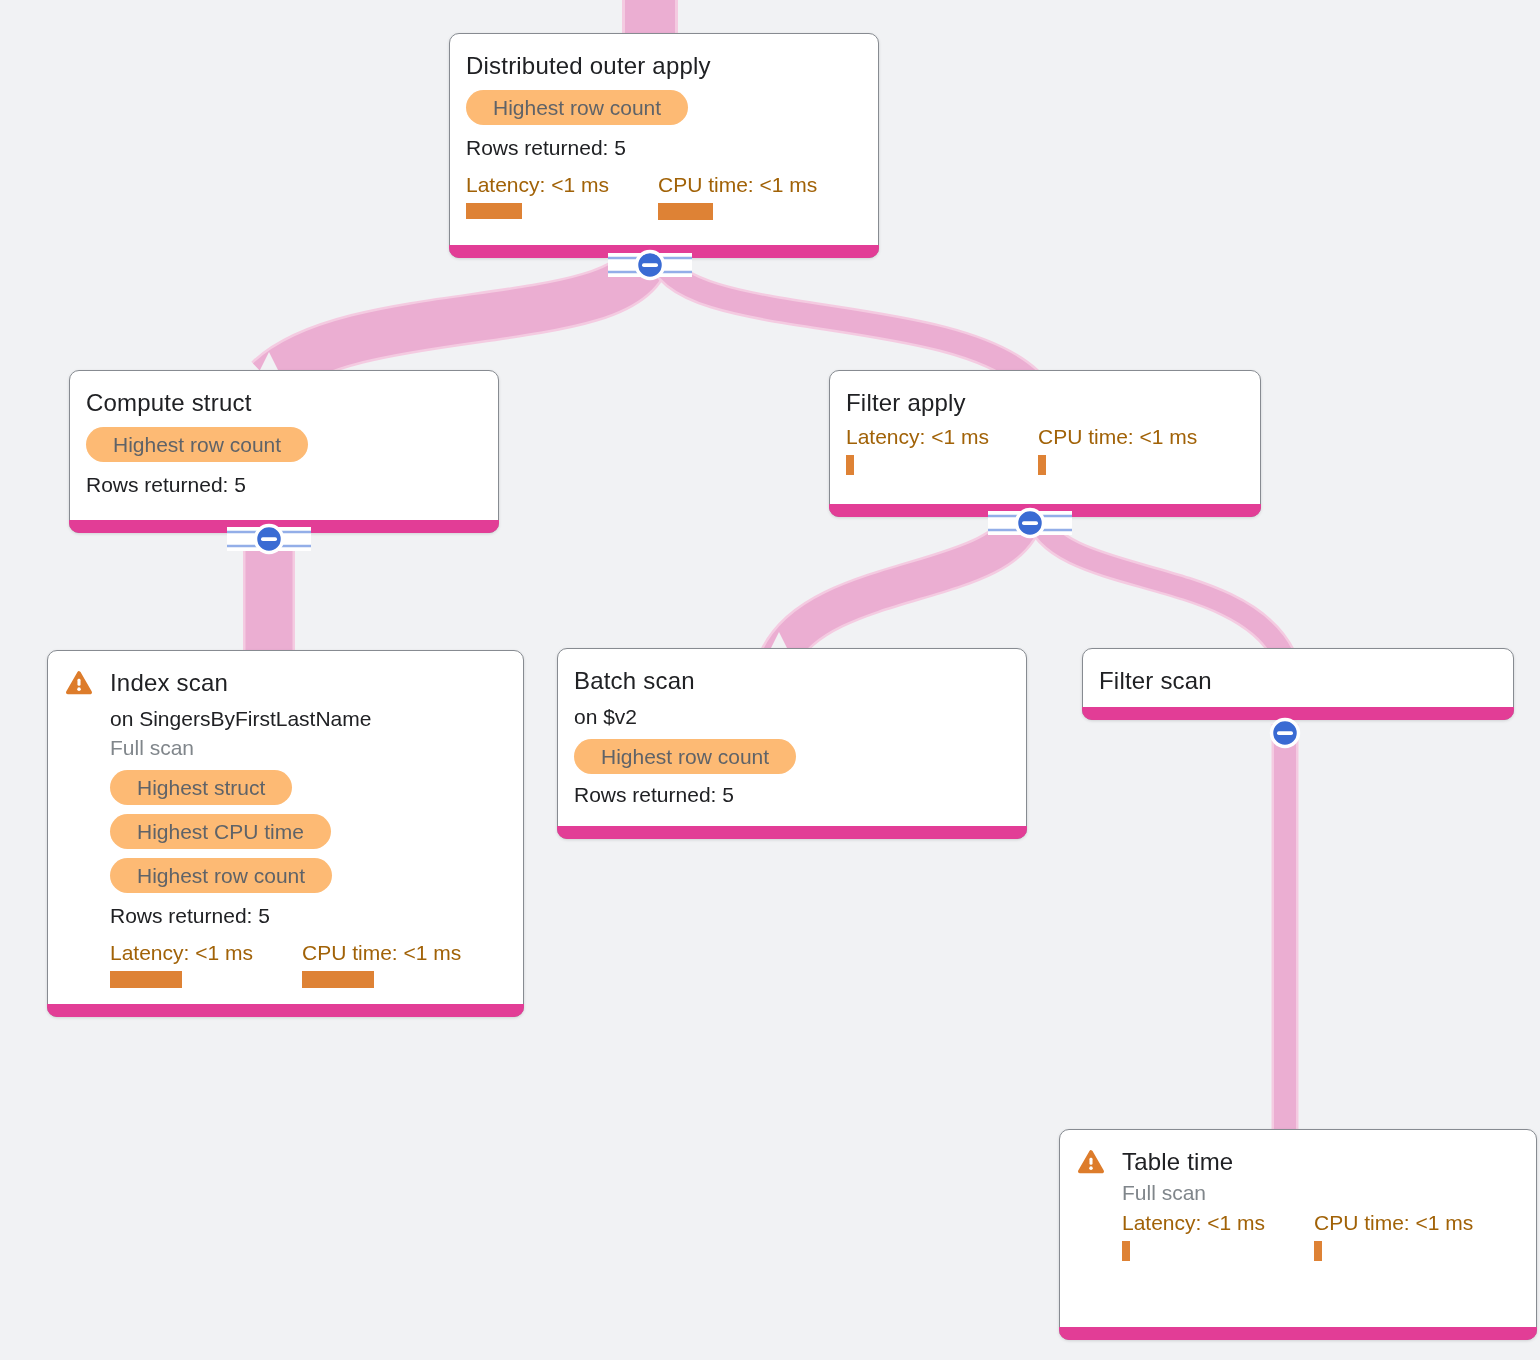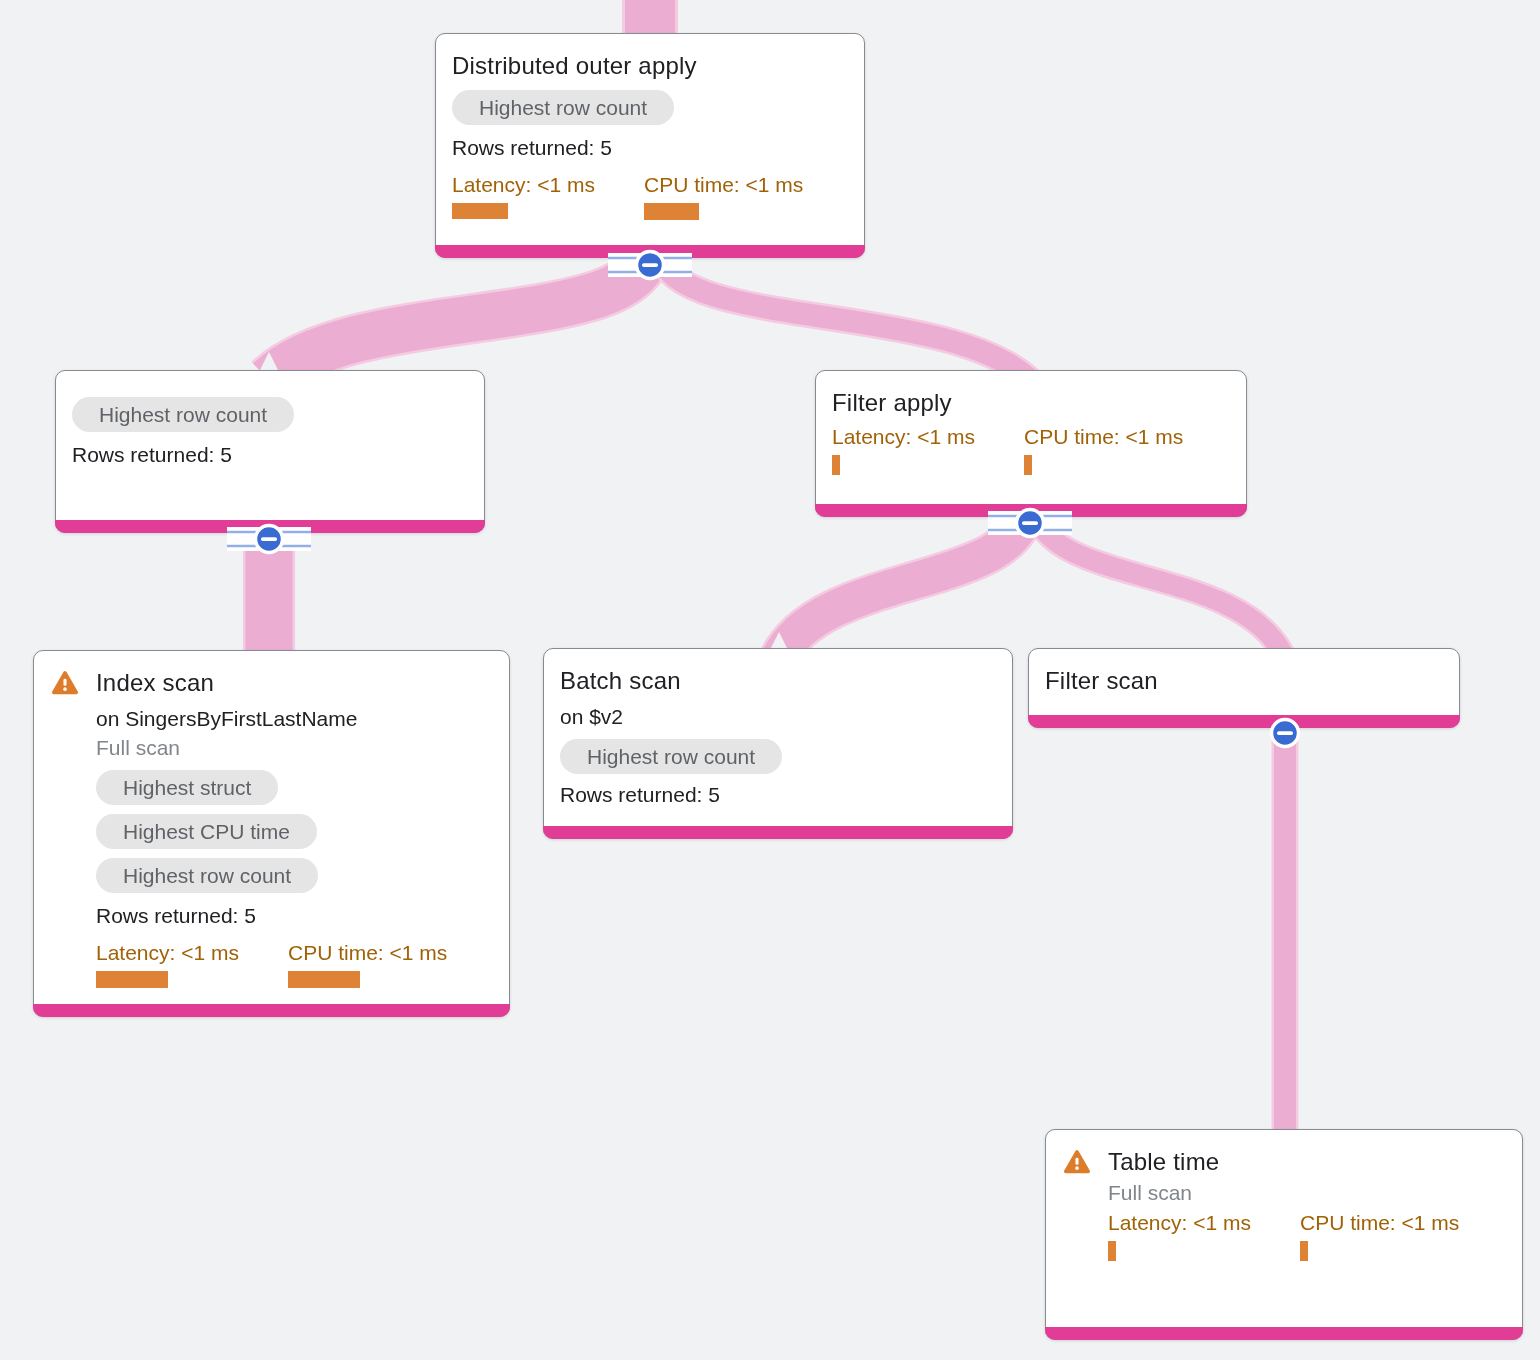--- a/index.html
+++ b/index.html
@@ -1,29 +1,29 @@
 <!DOCTYPE html>
 <html><head>
 <meta charset="utf-8">
 <style>
   html,body{margin:0;padding:0;background:#F1F2F4;font-family:"Liberation Sans",sans-serif;}
   .canvas{position:relative;width:1540px;height:1360px;background:#F1F2F4;overflow:hidden;}
   .edges{position:absolute;left:0;top:0;z-index:0;}
   .node{position:absolute;z-index:2;background:#fff;border:1px solid #878B91;border-radius:10px;
-        box-shadow:0 1px 3px rgba(60,64,67,.18);box-sizing:border-box;cursor:pointer;}
+        box-shadow:0 1px 3px rgba(60,64,67,.18);box-sizing:border-box;cursor:pointer;margin-left:14px;}
   .accent{position:absolute;left:-1px;right:-1px;bottom:-1px;height:13px;background:#E23D96;
           border-radius:0 0 10px 10px;}
   .body{padding:17px 16px 0 16px;}
   .title{font-size:24px;line-height:30px;font-weight:500;color:#202124;letter-spacing:.2px;}
   .title-row{display:flex;align-items:flex-start;}
   .warn{width:30px;height:26px;margin-right:16px;margin-top:2px;flex:none;}
   .indent{margin-left:46px;}
   .sub{font-size:21px;line-height:26px;color:#202124;margin-top:8px;}
   .sub.muted{color:#80868B;margin-top:3px;}
-  .pill{display:table;background:#e5e5e5;color:#5F6368;font-size:21px;line-height:21px;
+  .pill{display:table;background:#fdba74;color:#5F6368;font-size:21px;line-height:21px;
         font-weight:500;padding:7px 27px;border-radius:18px;margin-top:9px;}
   .rows{font-size:21px;line-height:26px;color:#202124;margin-top:10px;}
   .metrics{display:flex;margin-top:11px;}
   .metric{width:192px;flex:none;}
   .metric-label{font-size:21px;line-height:26px;color:#a16207;white-space:nowrap;}
   .bar{background:#DE8235;margin-top:5px;}
   .collapse{position:absolute;z-index:3;cursor:pointer;background:transparent;border:none;padding:0;line-height:0;}
 </style>
 </head>
 <body>
@@ -73,20 +73,21 @@
           <div class="metric-label">CPU time: &lt;1 ms</div>
           <div class="bar" style="width:55px;height:17px"></div>
         </div>
       </div>
     </div>
     <div class="accent"></div>
   </div>
 
   <div class="node" style="left:55px;top:370px;width:430px;height:163px">
     <div class="body">
+      <div class="title">Compute struct</div>
       <div class="pill">Highest row count</div>
       <div class="rows">Rows returned: 5</div>
     </div>
     <div class="accent"></div>
   </div>
 
   <div class="node" style="left:815px;top:370px;width:432px;height:147px">
     <div class="body">
       <div class="title">Filter apply</div>
       <div class="metrics" style="margin-top:6px;">
@@ -138,21 +139,21 @@
   <div class="node" style="left:543px;top:648px;width:470px;height:191px">
     <div class="body">
       <div class="title">Batch scan</div>
       <div class="sub">on $v2</div>
       <div class="pill">Highest row count</div>
       <div class="rows" style="margin-top:8px">Rows returned: 5</div>
     </div>
     <div class="accent"></div>
   </div>
 
-  <div class="node" style="left:1028px;top:648px;width:432px;height:80px">
+  <div class="node" style="left:1068px;top:648px;width:432px;height:72px">
     <div class="body">
       <div class="title">Filter scan</div>
     </div>
     <div class="accent"></div>
   </div>
 
   <div class="node" style="left:1045px;top:1129px;width:478px;height:211px">
     <div class="body">
       <div class="title-row">
         <svg class="warn" viewBox="0 0 24 22">

